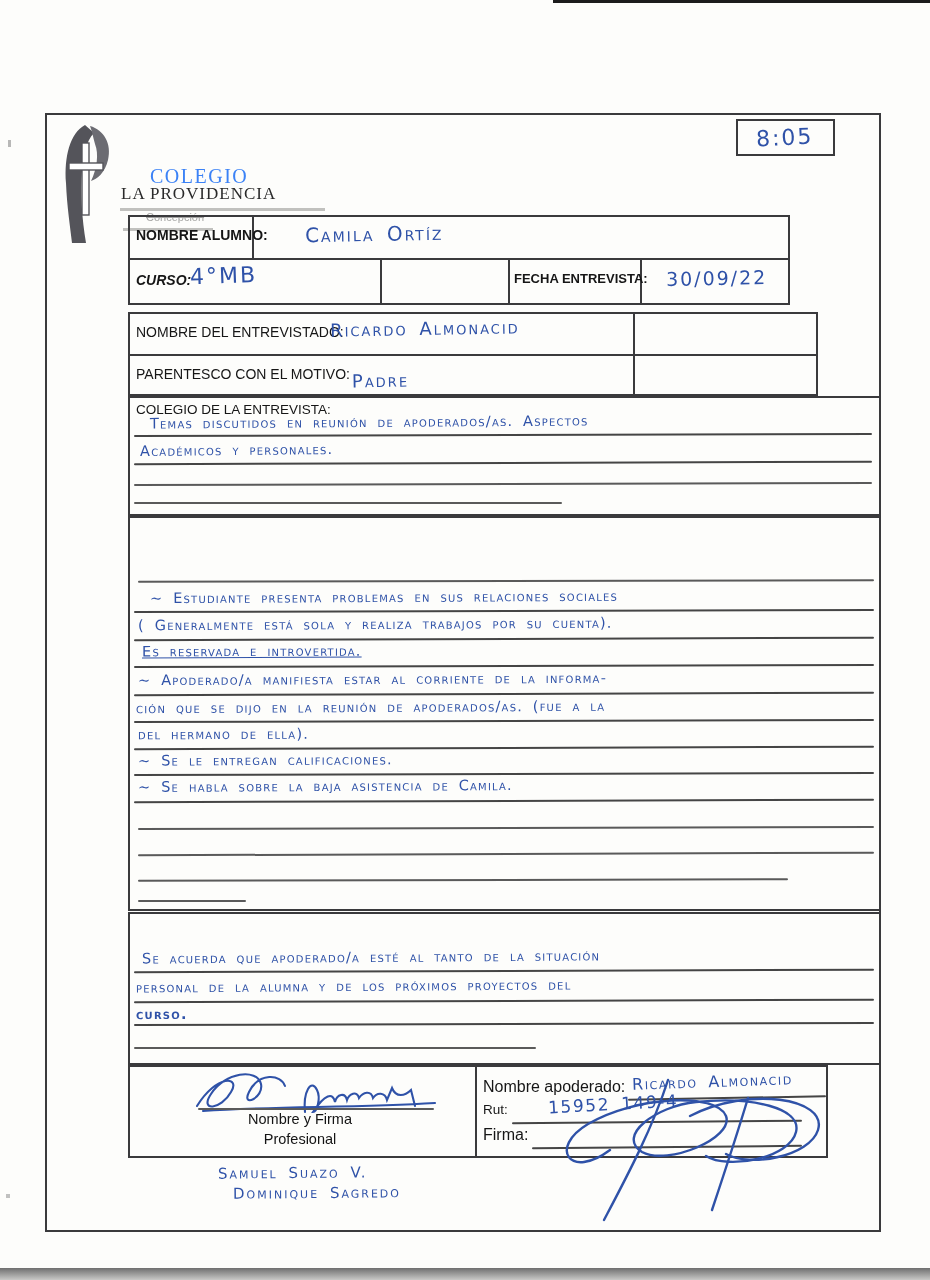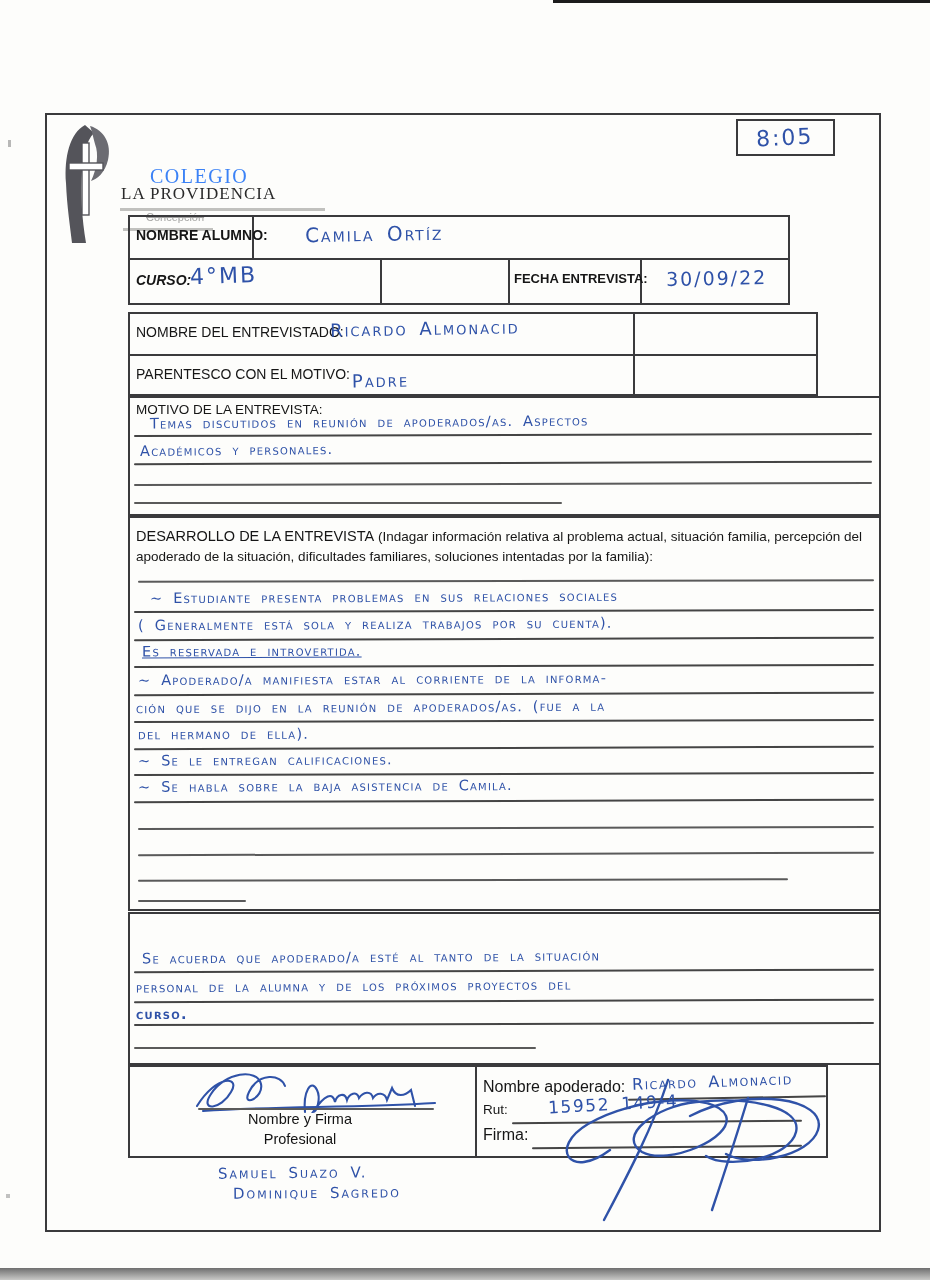--- a/index.html
+++ b/index.html
@@ -75,33 +75,29 @@
   <div class="box" style="left:128px;top:312px;width:690px;height:84px;"></div>
   <div class="hline" style="left:128px;top:354px;width:690px;"></div>
   <div class="vline" style="left:633px;top:312px;height:84px;"></div>
 
   <div class="lbl" style="left:136px;top:324px;">NOMBRE DEL ENTREVISTADO:</div>
   <div class="hw" style="left:330px;top:318px;font-size:18px;letter-spacing:2px;transform:rotate(-1deg);">Ricardo Almonacid</div>
   <div class="lbl" style="left:136px;top:366px;">PARENTESCO CON EL MOTIVO:</div>
   <div class="hw" style="left:352px;top:362px;font-size:18px;letter-spacing:2px;transform:rotate(-1deg);margin-top:8px;">Padre</div>
 
   <div class="box" style="left:128px;top:396px;width:753px;height:120px;"></div>
-  <div class="lbl" style="left:136px;top:402px;font-size:13.5px;">MOTIVO DE LA ENTREVISTA:</div>
+  <div class="lbl" style="left:136px;top:402px;font-size:13.5px;">COLEGIO DE LA ENTREVISTA:</div>
   <div class="hw" style="left:150px;top:414px;transform:rotate(-.4deg);">Temas discutidos en reunión de apoderados/as. Aspectos</div>
   <div class="rule" style="left:134px;top:434px;width:738px;transform:rotate(-.15deg);"></div>
   <div class="hw" style="left:140px;top:442px;transform:rotate(-.6deg);">Académicos y personales.</div>
   <div class="rule" style="left:134px;top:462px;width:738px;transform:rotate(-.2deg);"></div>
   <div class="rule soft" style="left:134px;top:483px;width:738px;transform:rotate(-.15deg);"></div>
   <div class="rule soft" style="left:134px;top:502px;width:428px;"></div>
 
   <div class="box" style="left:128px;top:516px;width:753px;height:395px;"></div>
-  <div class="para" style="left:136px;top:526px;width:734px;">
-    <span class="head">DESARROLLO DE LA ENTREVISTA</span>
-    <span>(Indagar información relativa al problema actual, situación familia, percepción del apoderado de la situación, dificultades familiares, soluciones intentadas por la familia):</span>
-  </div>
   <div class="rule soft" style="left:138px;top:580px;width:736px;transform:rotate(-.1deg);"></div>
 
   <div class="hw" style="left:150px;top:589px;transform:rotate(-.3deg);">~ Estudiante presenta problemas en sus relaciones sociales</div>
   <div class="rule" style="left:134px;top:610px;width:740px;transform:rotate(-.15deg);"></div>
   <div class="hw" style="left:138px;top:616px;transform:rotate(-.3deg);">( Generalmente está sola y realiza trabajos por su cuenta).</div>
   <div class="rule" style="left:134px;top:638px;width:740px;transform:rotate(-.2deg);"></div>
   <div class="hw" style="left:142px;top:643px;transform:rotate(-.2deg);text-decoration:underline;">Es reservada e introvertida.</div>
   <div class="rule" style="left:134px;top:665px;width:740px;transform:rotate(-.15deg);"></div>
   <div class="hw" style="left:138px;top:671px;transform:rotate(-.3deg);">~ Apoderado/a manifiesta estar al corriente de la informa-</div>
   <div class="rule" style="left:134px;top:693px;width:740px;transform:rotate(-.2deg);"></div>

